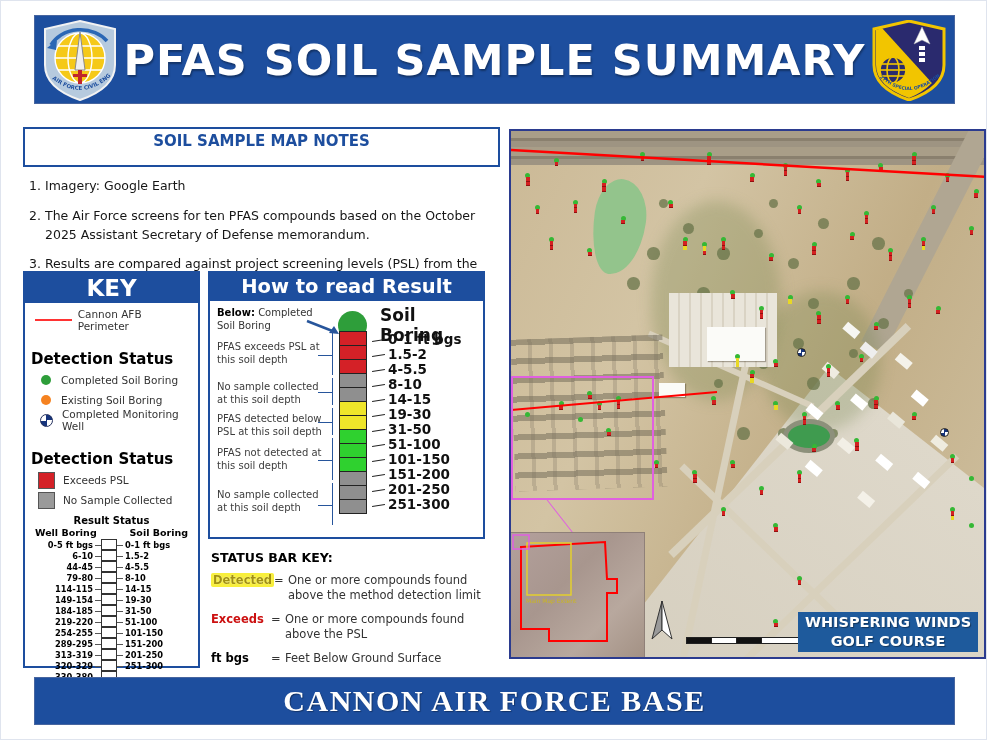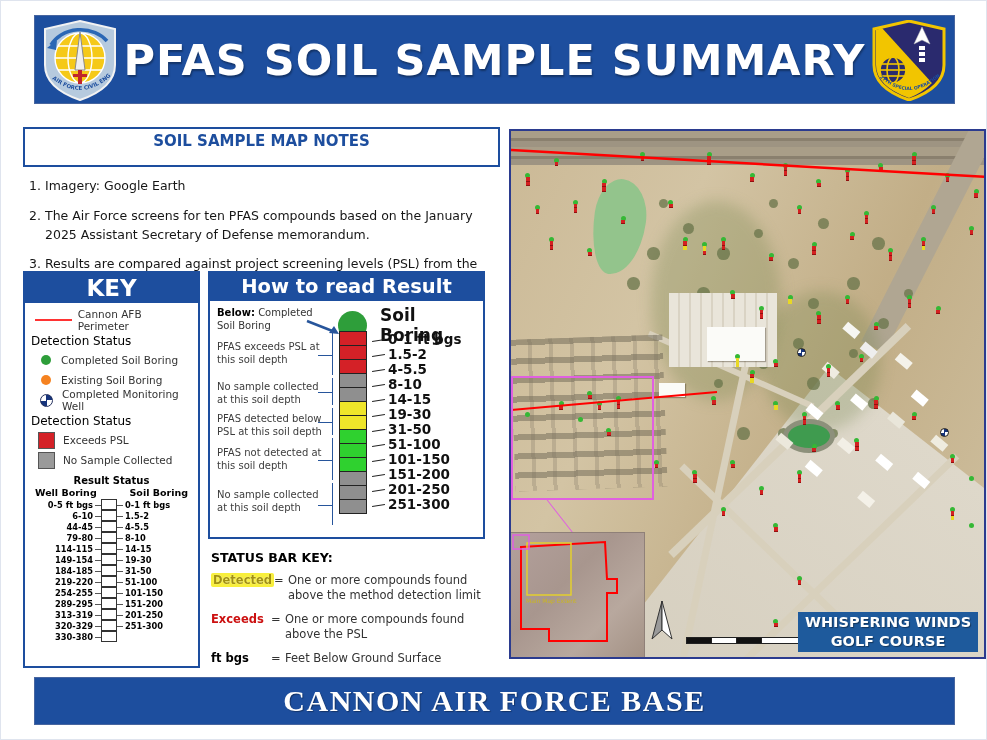--- a/index.html
+++ b/index.html
@@ -24,21 +24,21 @@
   .notes li{margin-bottom:11px;line-height:1.5;}
   
   .key{position:absolute;left:22px;top:270px;width:177px;height:397px;
     border:2px solid #1d4e9e;box-sizing:border-box;background:#fff;}
   .key-hd{background:#1d4e9e;color:#fff;font-weight:bold;font-size:23px;
     text-align:center;height:30px;line-height:30px;}
   .key-body{padding:7px 6px 0 6px;}
   .krow{display:flex;align-items:center;height:20px;}
   .kline{width:38px;height:0;border-top:2px solid #f44;margin:0 6px 0 4px;}
   .klab{font-size:10.5px;color:#333;}
-  .ksec{font-weight:normal;font-size:12px;color:#000;margin:4px 0 2px 0;}
+  .ksec{font-weight:bold;font-size:15px;color:#000;margin:20px 0 2px 0;}
   .kdot{width:10px;height:10px;border-radius:50%;margin:0 10px 0 10px;flex:0 0 auto;}
   .kwell{width:11px;height:11px;border-radius:50%;margin:0 9px 0 9px;flex:0 0 auto;
     background:conic-gradient(#16347c 0 90deg,#fff 90deg 180deg,#16347c 180deg 270deg,#fff 270deg 360deg);
     border:1px solid #24305e;}
   .ksq{width:15px;height:15px;border:1px solid #555;margin:0 8px 0 7px;flex:0 0 auto;}
   .rs-title{text-align:center;font-weight:bold;font-size:10px;margin-top:5px;}
   .rs-heads{display:flex;justify-content:space-between;font-weight:bold;font-size:9.5px;
     padding:1px 4px 2px 4px;}
   .rs-grid{display:grid;grid-template-columns:64px 16px 1fr;margin-left:6px;}
   .rs-l{font-size:8.3px;font-weight:bold;text-align:right;line-height:11px;white-space:nowrap;}
@@ -174,21 +174,21 @@
       </g>
       <path id="ribR" d="M8,56 Q39,84 70,56" fill="none"></path>
       <text font-size="4.6" fill="#1d4e9e" font-weight="bold"><textPath href="#ribR" startOffset="2">27TH SPECIAL OPERATIONS WING</textPath></text>
     </svg>
   </div>
 
   <div class="notes">
     <div class="notes-hd">SOIL SAMPLE MAP NOTES</div>
     <ol id="notes-list">
         <li>Imagery: Google Earth</li>
-        <li>The Air Force screens for ten PFAS compounds based on the January 2025 Assistant Secretary of Defense memorandum.</li>
+        <li>The Air Force screens for ten PFAS compounds based on the October 2025 Assistant Secretary of Defense memorandum.</li>
         <li>Results are compared against project screening levels (PSL) from the same memorandum.</li>
       </ol>
   </div>
 
   <div class="key">
     <div class="key-hd">KEY</div>
     <div class="key-body">
       <div class="krow">
         <span class="kline" id="perim-swatch" style="border-top-color: rgb(255, 51, 51);"></span>
         <span class="klab">Cannon AFB Perimeter</span>

